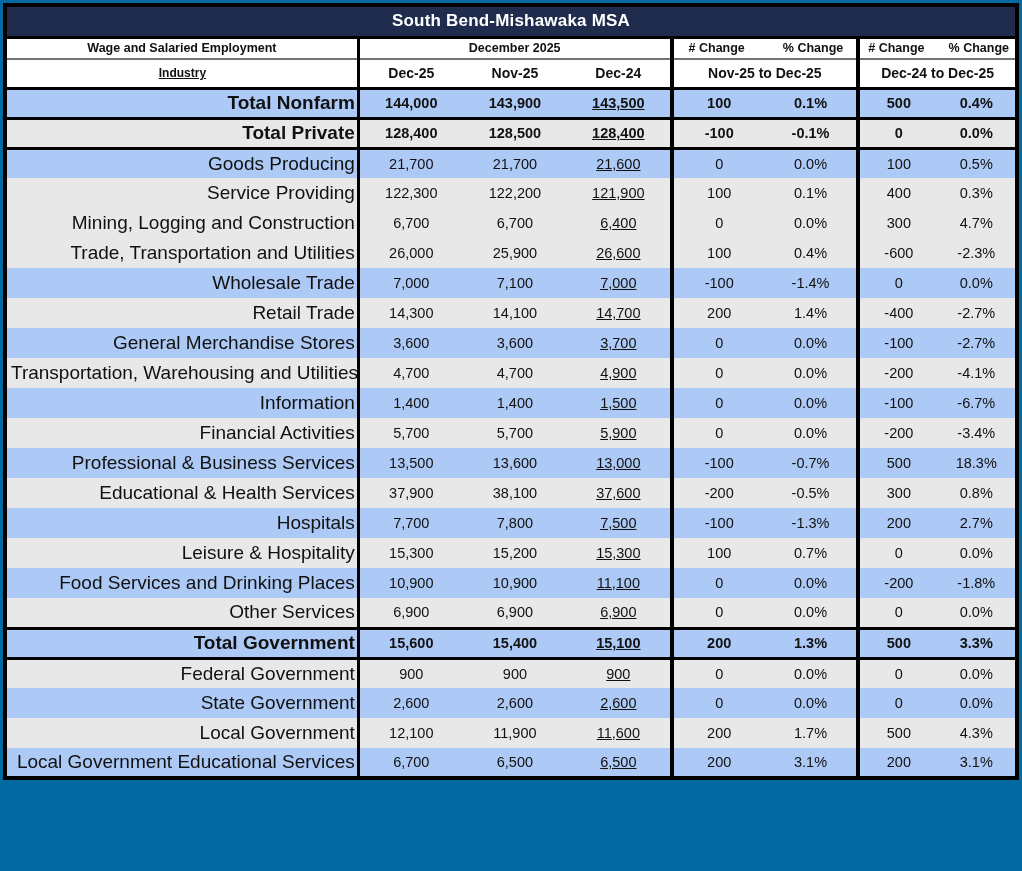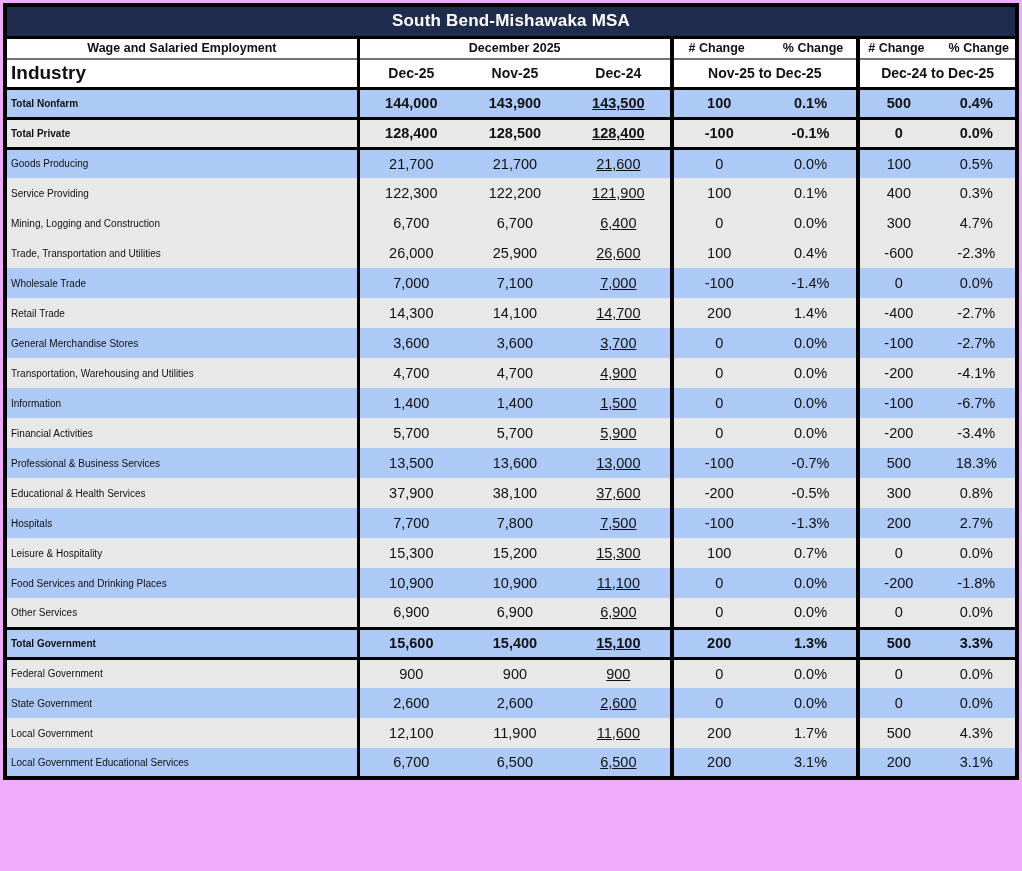--- a/index.html
+++ b/index.html
@@ -6,21 +6,21 @@
   html, body { margin: 0; padding: 0; background: #ffffff; }
   body {
     font-family: "Liberation Sans", sans-serif;
     color: #111111;
     width: 1022px;
   }
   .page {
     width: 1022px;
     height: 871px;
     padding: 3px;
-    background: #f0abfc;
+    background: #0369a1;
   }
   table.msa {
     width: 1016px;
     border-collapse: collapse;
     table-layout: fixed;
     border: 4px solid #000000;
   }
   
   .sep-thin  { border-right: 3px solid #000000; }
   .sep-thick { border-right: 4px solid #000000; }
@@ -48,38 +48,38 @@
     height: 22px;
     font-size: 12.5px;
     text-align: center;
     border-bottom: 2px solid #737373;
   }
   tr.hrow2 th {
     height: 29px;
     font-size: 14px;
     border-bottom: 3px solid #000000;
   }
-  tr.hrow2 th.industry-h { text-align: left; padding-left: 4px; font-size: 19px; }
+  tr.hrow2 th.industry-h { text-align: center; padding-left: 4px; font-size: 12px; text-decoration: underline; }
   .chg-pair { display: flex; width: 100%; gap: 16px; }
   .chg-pair span { flex: 1 1 50%; text-align: center; white-space: nowrap; }
 
   
   tbody td {
     height: 30px;
     font-size: 14.5px;
     text-align: center;
     padding: 0 2px;
     vertical-align: middle;
     white-space: nowrap;
     overflow: hidden;
   }
   tbody td.ind {
-    text-align: left;
+    text-align: right;
     padding-left: 4px;
-    font-size: 10px;
+    font-size: 19px;
   }
   tbody td:nth-child(1) { border-right: 3px solid #000000; }
   tbody td:nth-child(4) { border-right: 4px solid #000000; text-decoration: underline; }
   tbody td:nth-child(6) { border-right: 4px solid #000000; }
 
   tr.shade-blue td { background: #ADC9F5; }
   tr.shade-gray td { background: #E8E8E8; }
   tr.bold td { font-weight: bold; }
   tr.group-end td { border-bottom: 3px solid #000000; }
 </style>

